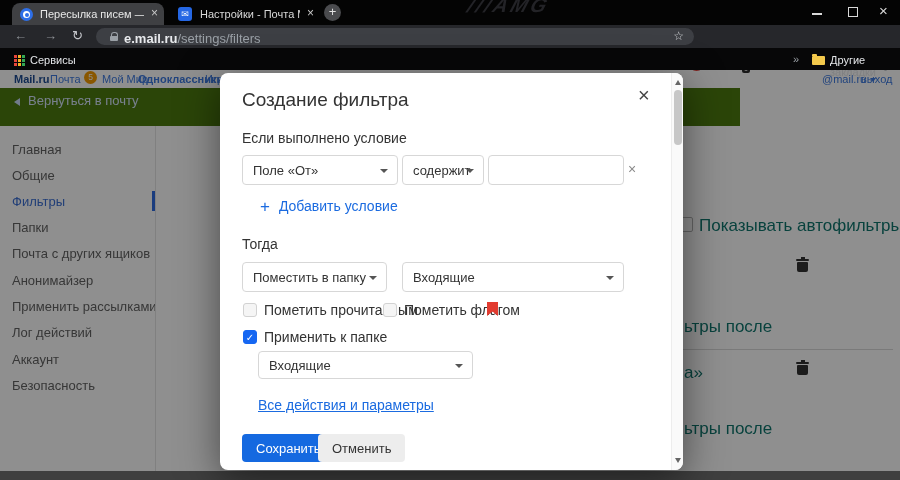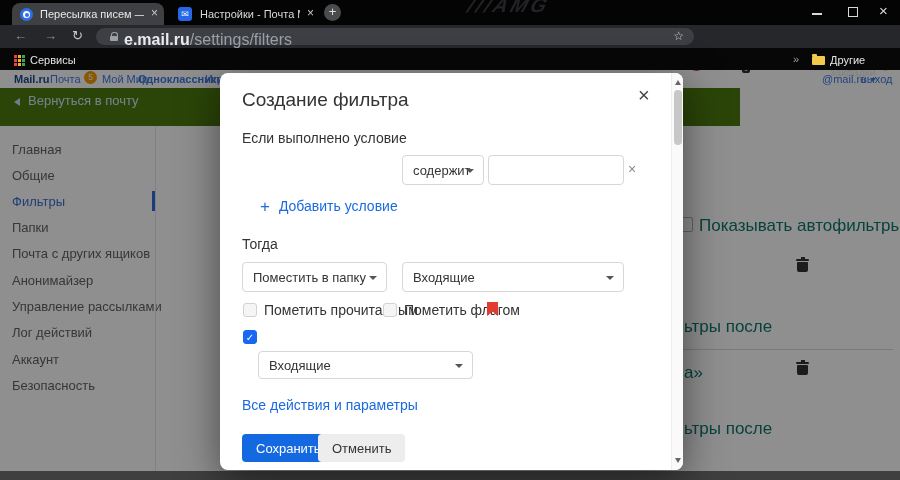--- a/index.html
+++ b/index.html
@@ -23,21 +23,21 @@
   .win-min{position:absolute;left:812px;top:13px;width:10px;height:2px;background:#d9d9d9;}
   .win-max{position:absolute;left:848px;top:7px;width:8px;height:8px;border:1.4px solid #d9d9d9;}
   .win-close{position:absolute;left:879px;top:2px;color:#d9d9d9;font-size:15px;}
 
   .toolbar{position:absolute;left:0;top:25px;width:900px;height:23px;background:#26272b;}
   .tb-ic{position:absolute;top:3px;font-size:13px;color:#8e9196;}
   .omnibox{position:absolute;left:96px;top:3px;width:598px;height:17px;border-radius:9px;background:#3d3f44;}
   .lock{position:absolute;left:14px;top:4px;width:8px;height:9px;}
   .lock i{position:absolute;left:1px;top:0;width:5px;height:6px;border:1.3px solid #9aa0a6;border-bottom:none;border-radius:3px 3px 0 0;}
   .lock b{position:absolute;left:0;top:4px;width:8px;height:5px;background:#9aa0a6;border-radius:1px;}
-  .url{position:absolute;left:28px;top:2.5px;font-size:16px;white-space:nowrap;}
+  .url{position:absolute;left:28px;top:2.5px;font-size:13px;white-space:nowrap;}
   .url .host{color:#e8eaed;font-weight:bold;}
   .url .path{color:#9aa0a6;}
   .omni-star{position:absolute;right:10px;top:1px;font-size:12px;color:#ced0d4;}
 
   .ext{position:absolute;top:31px;width:16px;height:16px;}
   .ext-adblock b{position:absolute;left:0;top:0;width:15px;height:15px;background:#e2403a;border-radius:50%;}
   .ext-adblock i{position:absolute;left:4.5px;top:3.5px;width:6px;height:8px;background:#fff;border-radius:3px;}
   .ext-translate b{position:absolute;left:1px;top:1px;width:13px;height:13px;background:#3a7de8;border-radius:2px;
                    color:#fff;font-size:9px;line-height:13px;text-align:center;font-weight:bold;display:block;}
   .ext-av b{position:absolute;left:0;top:0;width:14px;height:14px;background:#d43a34;border-radius:50%;}
@@ -146,21 +146,21 @@
       <span class="tri-left"></span>
       <span class="back-label">Вернуться в почту</span>
     </div>
 
     <span class="side-item" style="top:72px;">Главная</span>
     <span class="side-item" style="top:98px;">Общие</span>
     <span class="side-item active" style="top:124px;">Фильтры</span>
     <span class="side-item" style="top:150px;">Папки</span>
     <span class="side-item" style="top:176px;">Почта с других ящиков</span>
     <span class="side-item" style="top:203px;">Анонимайзер</span>
-    <span class="side-item" style="top:229px;">Управление рассылками</span>
+    <span class="side-item" style="top:229px;">Применить рассылками</span>
     <span class="side-item" style="top:255px;">Лог действий</span>
     <span class="side-item" style="top:282px;">Аккаунт</span>
     <span class="side-item" style="top:308px;">Безопасность</span>
     <div class="side-accent"></div>
     <div class="side-divider"></div>
 
     <div class="bg-cb"></div>
     <span class="bg-label" style="left:699px;top:146px;">Показывать автофильтры</span>
     <span class="trash" style="left:797px;top:189px;">
         <u></u>
@@ -179,20 +179,24 @@
     <div class="footer-strip"></div>
   </div>
 
   <div class="dim"></div>
 
   <div class="modal">
     <div class="m-title">Создание фильтра</div>
     <div class="m-close">×</div>
 
     <div class="m-label" style="left:22px;top:57px;">Если выполнено условие</div>
+    <div class="sel" style="left:22px;top:82px;width:156px;">
+      <span>Поле «От»</span>
+        <span class="caret"></span>
+    </div>
     <div class="sel" style="left:182px;top:82px;width:82px;">
       <span>содержит</span>
         <span class="caret"></span>
     </div>
     <input class="m-input" value="" style="">
     <div class="m-remove">×</div>
 
     <div class="m-link" style="left:40px;top:124px;">
       <span class="m-plus">+</span><span>Добавить условие</span>
     </div>
@@ -207,26 +211,27 @@
         <span class="caret"></span>
     </div>
 
     <div class="cb" style="left:23px;top:230px;"></div>
     <span class="m-label" style="left:44px;top:229px;">Пометить прочитанным</span>
     <div class="cb" style="left:163px;top:230px;"></div>
     <span class="m-label" style="left:184px;top:229px;">Пометить флагом</span>
     <span class="flag"></span>
 
     <div class="cb checked" style="left:23px;top:257px;">✓</div>
+    <span class="m-label" style="left:44px;top:256px;">Применить к папке</span>
     <div class="sel" style="left:38px;top:278px;width:215px;height:28px;">
       <span>Входящие</span>
         <span class="caret" style="top:12px;"></span>
     </div>
 
-    <div class="m-link" style="left:22px;top:324px;">Все действия и параметры</div>
+    <div class="m-link" style="left:38px;top:324px;text-decoration:underline;">Все действия и параметры</div>
 
     <button class="btn btn-save">Сохранить</button>
     <button class="btn btn-cancel">Отменить</button>
 
     <div class="m-scroll">
       <span class="tri-up"></span>
       <span class="m-thumb"></span>
       <span class="tri-down"></span>
     </div>
   </div>

